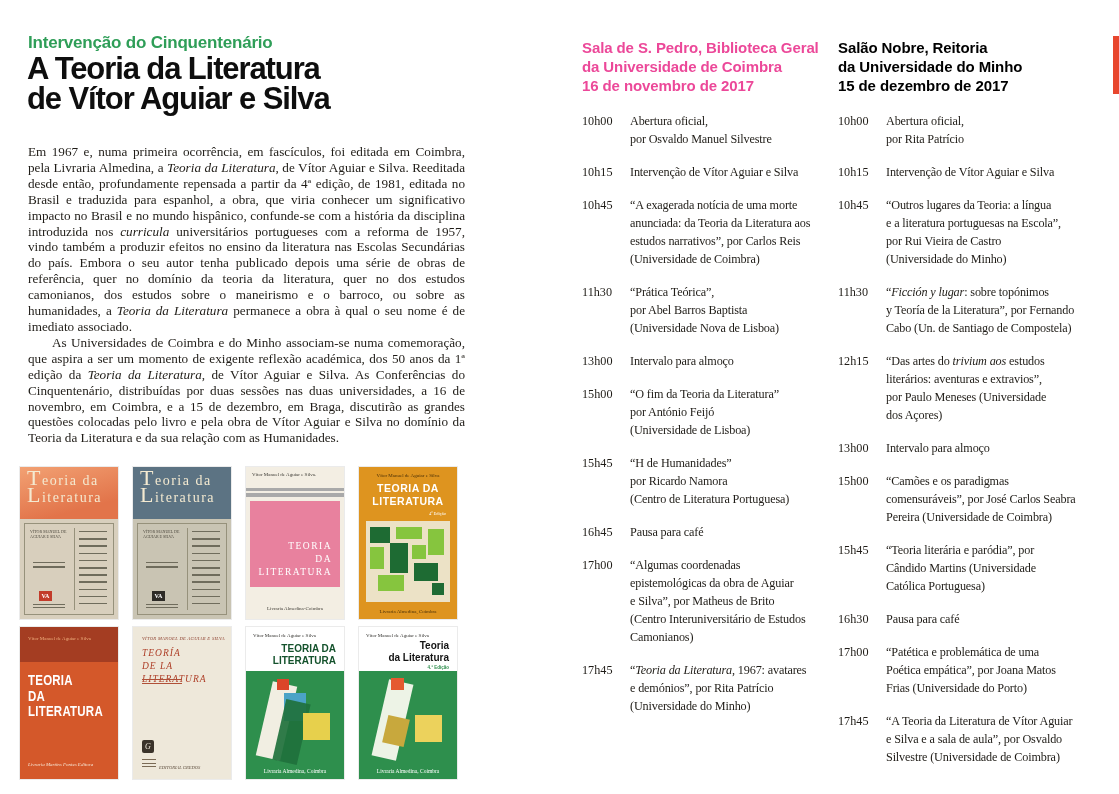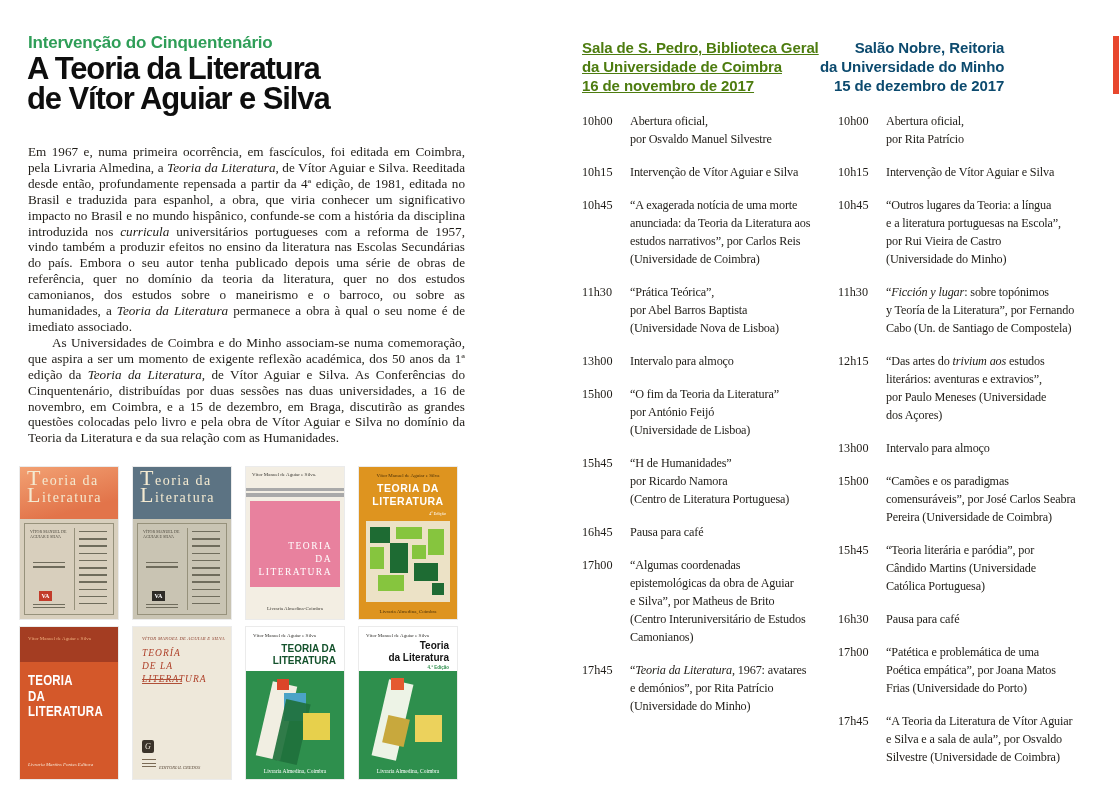--- a/index.html
+++ b/index.html
@@ -113,22 +113,22 @@
   .sq-yellow{left:57px;top:42px;width:27px;height:27px;background:#e7d04c;}
   .sq-red{left:31px;top:8px;width:12px;height:11px;background:#dc4529;}
   .beam-pale{left:21px;top:10px;width:25px;height:78px;background:#edf3e6;transform:rotate(13deg);}
   .sq-khaki{left:26px;top:46px;width:22px;height:28px;background:#c8a83d;transform:rotate(13deg);}
   .sq-yellow2{left:56px;top:44px;width:27px;height:27px;background:#ecd25c;}
   .sq-red2{left:32px;top:7px;width:13px;height:12px;background:#e55a30;}
 
   
   .venue{position:absolute;top:38px;font-family:"Liberation Sans",sans-serif;font-weight:700;
          font-size:15px;line-height:19px;white-space:pre-line;letter-spacing:-0.1px;}
-  #venue-coimbra{left:582px;color:#4d7c0f;text-decoration:underline;}
-  #venue-braga{left:820px;color:#0c4a6e;text-align:right;}
+  #venue-coimbra{left:582px;color:#ec4899;}
+  #venue-braga{left:838px;color:#000000;}
   .schedule{position:absolute;top:112px;}
   #schedule-coimbra{left:582px;width:256px;}
   #schedule-braga{left:838px;width:268px;}
   .event{display:flex;margin-bottom:15px;}
   .event .time{flex:0 0 48px;font-size:12.2px;line-height:18px;}
   .event .desc{flex:1;font-size:12.2px;line-height:18px;letter-spacing:-0.15px;white-space:pre-line;}
 
   .edge-mark{position:absolute;right:0;top:36px;width:6px;height:58px;background:#e8472e;}
 </style>
 </head>

